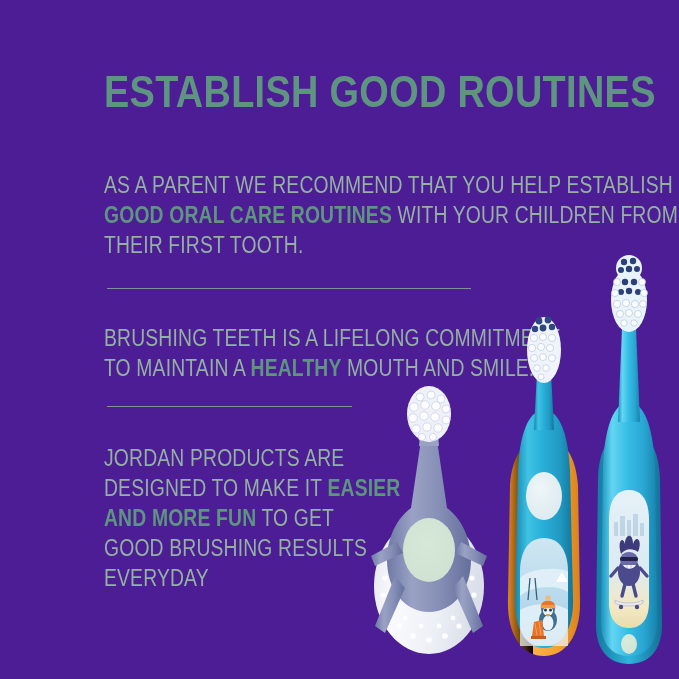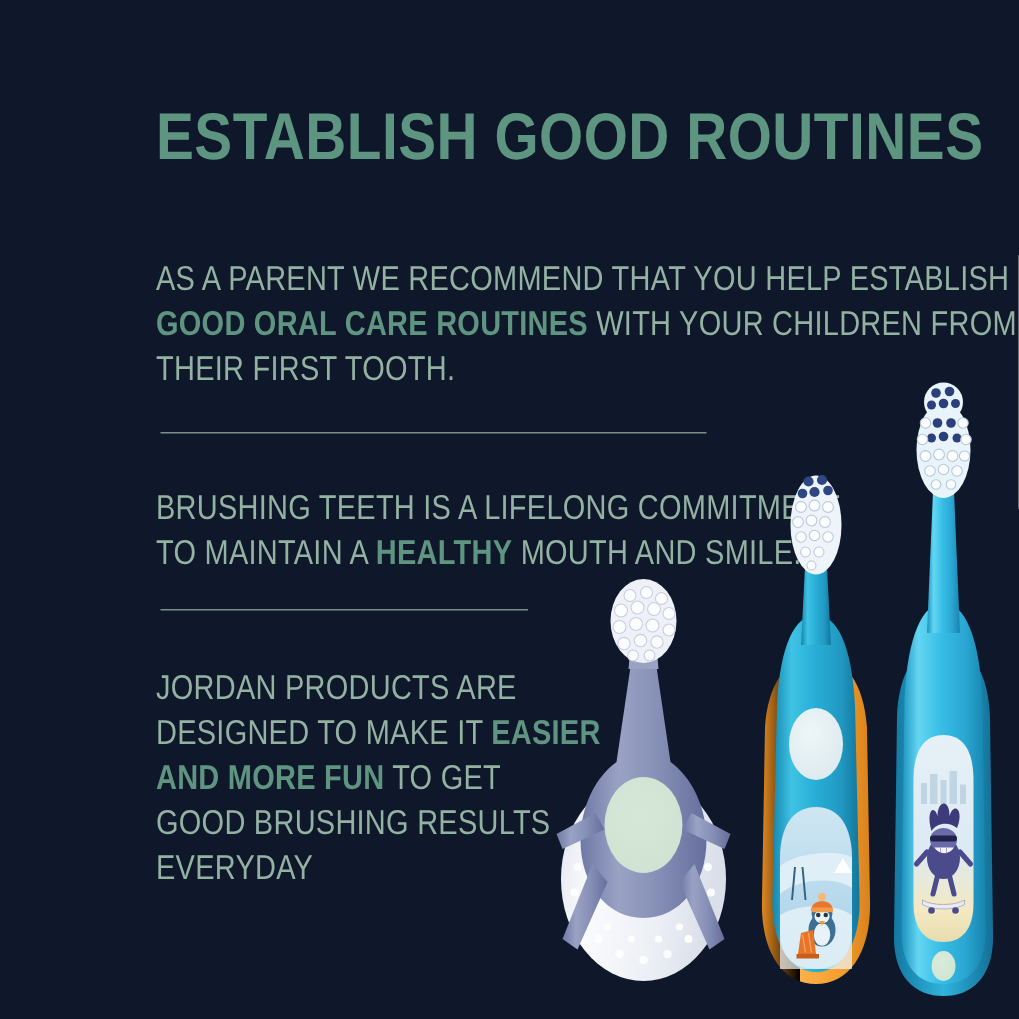--- a/index.html
+++ b/index.html
@@ -9,21 +9,21 @@
   body {
     width: 679px;
     height: 679px;
     overflow: hidden;
     font-family: "Liberation Sans", sans-serif;
   }
   #page {
     position: relative;
     width: 679px;
     height: 679px;
-    background: #0f172a;
+    background: #4c1d95;
     overflow: hidden;
   }
 
   
   #text-col {
     position: absolute;
     left: 104px;
     top: 68px;
     width: 500px;
   }

